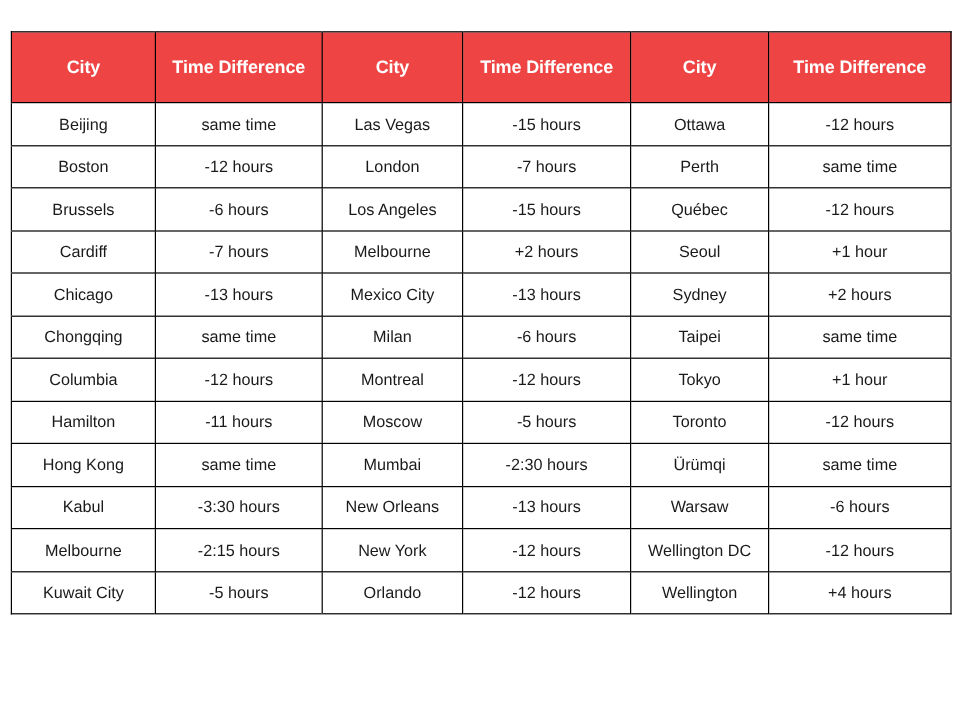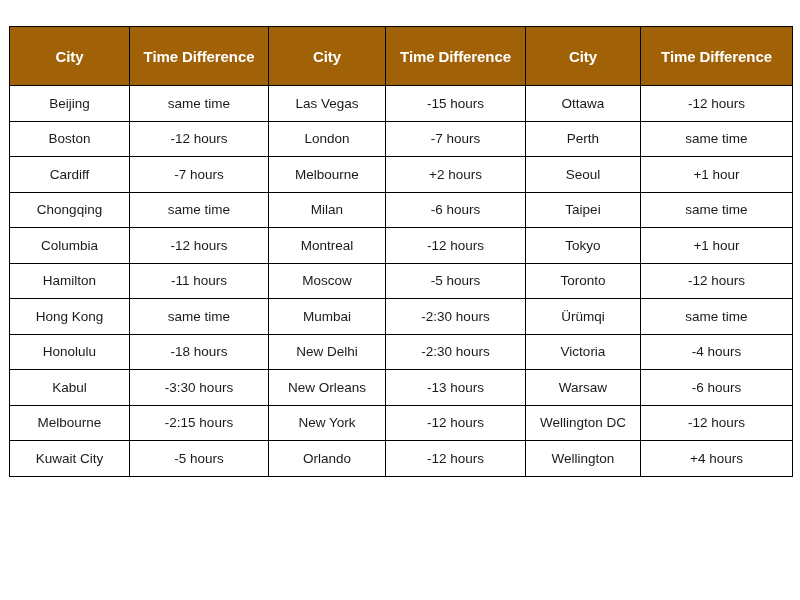--- a/index.html
+++ b/index.html
@@ -28,21 +28,21 @@
     border: 1px solid #000000;
   }
   table.tz col.c-city-a { width: 120px; }
   table.tz col.c-diff-a { width: 139px; }
   table.tz col.c-city-b { width: 117px; }
   table.tz col.c-diff-b { width: 140px; }
   table.tz col.c-city-c { width: 115px; }
   table.tz col.c-diff-c { width: 152px; }
 
   table.tz thead th {
-    background: #a16207;
+    background: #ef4444;
     color: #ffffff;
     font-size: 15px;
     font-weight: bold;
     height: 58px;
     padding: 0 4px;
     text-align: center;
     vertical-align: middle;
     border-right: 1px solid #000000;
     border-bottom: 1px solid #000000;
     letter-spacing: -0.1px;
@@ -98,26 +98,42 @@
         </tr>
         <tr>
           <td>Boston</td>
           <td>-12 hours</td>
           <td>London</td>
           <td>-7 hours</td>
           <td>Perth</td>
           <td>same time</td>
         </tr>
         <tr>
+          <td>Brussels</td>
+          <td>-6 hours</td>
+          <td>Los Angeles</td>
+          <td>-15 hours</td>
+          <td>Québec</td>
+          <td>-12 hours</td>
+        </tr>
+        <tr>
           <td>Cardiff</td>
           <td>-7 hours</td>
           <td>Melbourne</td>
           <td>+2 hours</td>
           <td>Seoul</td>
           <td>+1 hour</td>
+        </tr>
+        <tr>
+          <td>Chicago</td>
+          <td>-13 hours</td>
+          <td>Mexico City</td>
+          <td>-13 hours</td>
+          <td>Sydney</td>
+          <td>+2 hours</td>
         </tr>
         <tr>
           <td>Chongqing</td>
           <td>same time</td>
           <td>Milan</td>
           <td>-6 hours</td>
           <td>Taipei</td>
           <td>same time</td>
         </tr>
         <tr>
@@ -138,28 +154,20 @@
         </tr>
         <tr>
           <td>Hong Kong</td>
           <td>same time</td>
           <td>Mumbai</td>
           <td>-2:30 hours</td>
           <td>Ürümqi</td>
           <td>same time</td>
         </tr>
         <tr>
-          <td>Honolulu</td>
-          <td>-18 hours</td>
-          <td>New Delhi</td>
-          <td>-2:30 hours</td>
-          <td>Victoria</td>
-          <td>-4 hours</td>
-        </tr>
-        <tr>
           <td>Kabul</td>
           <td>-3:30 hours</td>
           <td>New Orleans</td>
           <td>-13 hours</td>
           <td>Warsaw</td>
           <td>-6 hours</td>
         </tr>
         <tr>
           <td>Melbourne</td>
           <td>-2:15 hours</td>

